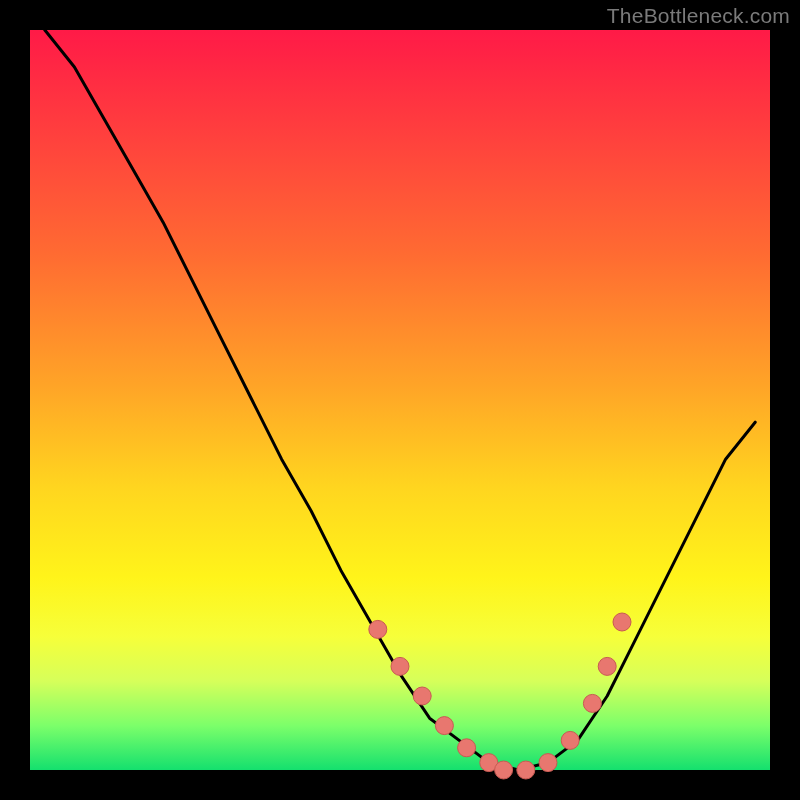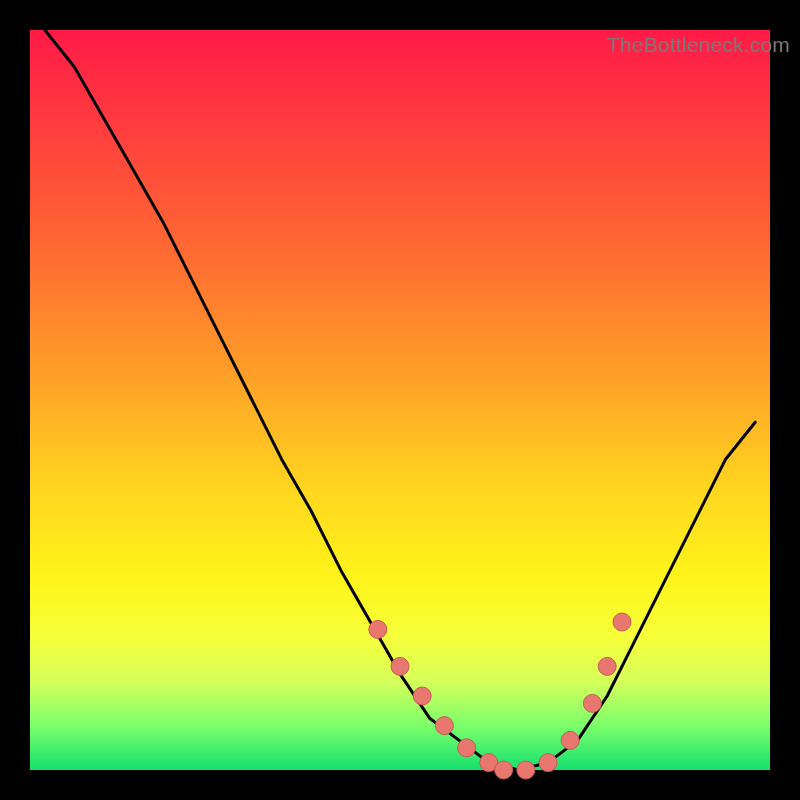--- a/index.html
+++ b/index.html
@@ -38,21 +38,20 @@
       #14e06e 100%);
   }
   .watermark {
     position: absolute;
     top: 4px;
     right: 10px;
     font-family: Arial, Helvetica, sans-serif;
     font-size: 21px;
     color: #7a7a7a;
     letter-spacing: 0.2px;
-    margin-top: 29px;
   }
   svg {
     position: absolute;
     left: 0;
     top: 0;
   }
 </style>
 </head>
 <body>
 

